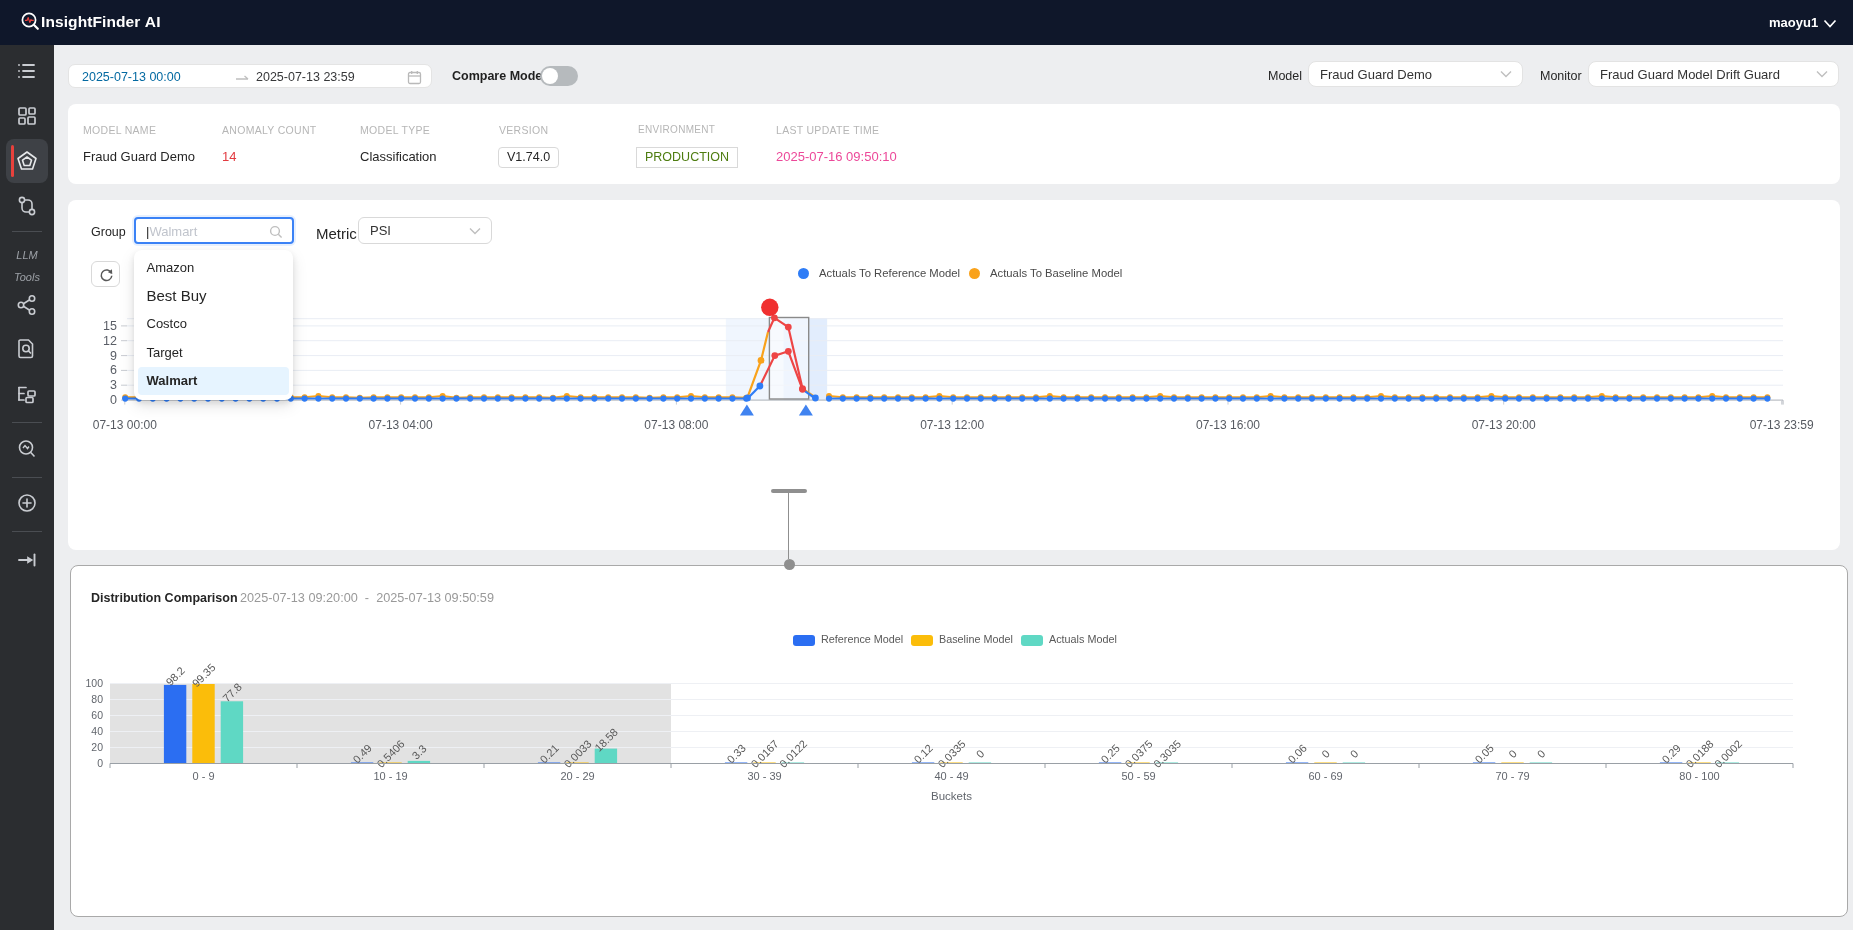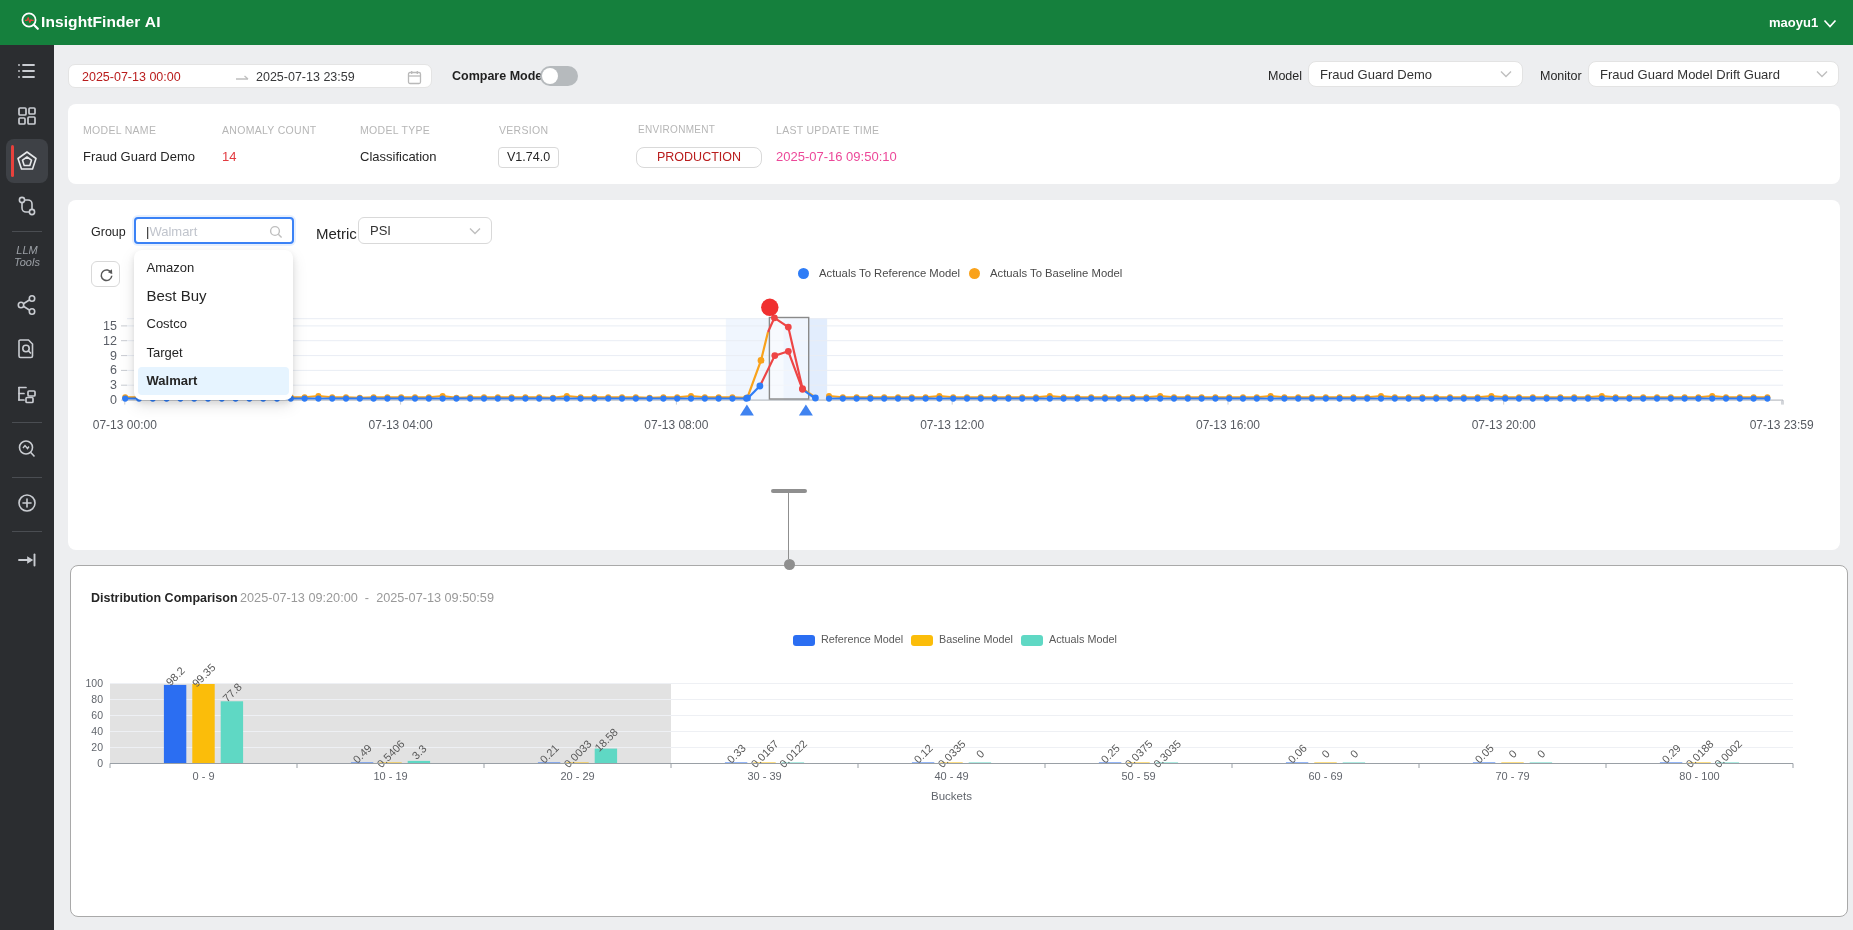--- a/index.html
+++ b/index.html
@@ -3,21 +3,21 @@
 <style>
 *{margin:0;padding:0;box-sizing:border-box;font-family:"Liberation Sans",sans-serif}
 body{width:1853px;height:930px;overflow:hidden;background:#edeef0;position:relative}
 .abs{position:absolute}
 .card{position:absolute;background:#fff;border-radius:8px}
 .sel{position:absolute;background:#fff;border:1px solid #e3e3e3;border-radius:8px;font-size:13px;color:#333;display:flex;align-items:center;padding:0 11px}
 .chev{position:absolute;right:10px;top:50%;transform:translateY(-50%)}
 </style></head>
 <body>
 
-<div class="abs" style="left:0;top:0;width:1853px;height:45px;background:#15803d">
+<div class="abs" style="left:0;top:0;width:1853px;height:45px;background:#0f172a">
   <svg class="abs" style="left:21px;top:12px" width="20" height="20" viewBox="0 0 20 20">
     <circle cx="8" cy="8" r="6.6" fill="none" stroke="#fff" stroke-width="1.7"></circle>
     <line x1="12.8" y1="12.8" x2="16.8" y2="16.8" stroke="#fff" stroke-width="2.2" stroke-linecap="round"></line>
     <path d="M4 8.4 h2 l1.2-2.8 1.6 4.8 1.2-2.8 0.6 0.8 h2.2" fill="none" stroke="#e8413c" stroke-width="1.2" stroke-linejoin="round"></path>
   </svg>
   <div class="abs" style="left:41px;top:13px;font-size:15.5px;font-weight:bold;color:#fff;letter-spacing:0.1px">InsightFinder&nbsp;AI</div>
   <div class="abs" style="left:1769px;top:15px;font-size:13px;font-weight:bold;color:#fff">maoyu1</div>
   <svg class="abs" style="left:1823px;top:19px" width="14" height="10" viewBox="0 0 14 10">
       <path d="M1.5 1.5 l5.5 6 5.5-6" fill="none" stroke="#fff" stroke-width="1.7"></path>
     </svg>
@@ -102,25 +102,25 @@
       <g stroke="#c9ccd1" stroke-width="1.9" stroke-linecap="round" fill="#c9ccd1">
         <line x1="6" y1="14" x2="17" y2="14"></line>
         <polygon points="14.2,10.2 20.2,14 14.2,17.8" stroke="none"></polygon>
         <line x1="21.5" y1="8.5" x2="21.5" y2="19.5"></line>
       </g>
     </svg>
   <div style="position:absolute;left:12px;top:186px;width:30px;height:1px;background:#4a4d52"></div>
     <div style="position:absolute;left:12px;top:377px;width:30px;height:1px;background:#4a4d52"></div>
     <div style="position:absolute;left:12px;top:432px;width:30px;height:1px;background:#4a4d52"></div>
     <div style="position:absolute;left:12px;top:486px;width:30px;height:1px;background:#4a4d52"></div>
-  <div class="abs" style="left:0;top:199px;width:54px;text-align:center;color:#9ca0a6;font-size:11px;font-style:italic;line-height:12px">LLM<br>Tools</div>
+  <div class="abs" style="left:0;top:199px;width:54px;text-align:center;color:#9ca0a6;font-size:11px;font-style:italic;line-height:22px">LLM<br>Tools</div>
 </div>
 
 <div class="abs" style="left:68px;top:64px;width:364px;height:24px;background:#fff;border:1px solid #e4e4e4;border-radius:7px">
-  <div class="abs" style="left:13px;top:4.5px;font-size:12.5px;color:#b91c1c">2025-07-13 00:00</div>
+  <div class="abs" style="left:13px;top:4.5px;font-size:12.5px;color:#0369a1">2025-07-13 00:00</div>
   <svg class="abs" style="left:166px;top:7px" width="16" height="10" viewBox="0 0 16 10">
       <path d="M1 7 h12 m-3.5 -3 l3.5 3" stroke="#bfbfbf" stroke-width="1.3" fill="none"></path>
     </svg>
   <div class="abs" style="left:187px;top:4.5px;font-size:12.5px;color:#37383a">2025-07-13 23:59</div>
   <svg class="abs" style="left:338px;top:4.5px" width="15" height="15" viewBox="0 0 15 15">
       <g fill="none" stroke="#b9b9b9" stroke-width="1.3">
         <rect x="1.5" y="2.5" width="12" height="11" rx="1.5"></rect>
         <line x1="1.5" y1="6" x2="13.5" y2="6"></line>
         <line x1="4.7" y1="1" x2="4.7" y2="4"></line>
         <line x1="10.3" y1="1" x2="10.3" y2="4"></line>
@@ -147,21 +147,21 @@
 <div class="card" style="left:68px;top:104px;width:1772px;height:80px">
   <div class="abs" style="left:15px;top:20px;font-size:10.5px;letter-spacing:0.3px;color:#b6b6b6">MODEL NAME</div>
   <div class="abs" style="left:15px;top:45px;font-size:13px;color:#262626">Fraud Guard Demo</div>
   <div class="abs" style="left:154px;top:20px;font-size:10.5px;letter-spacing:0.3px;color:#b6b6b6">ANOMALY COUNT</div>
   <div class="abs" style="left:154px;top:45px;font-size:13px;color:#e23b41">14</div>
   <div class="abs" style="left:292px;top:20px;font-size:10.5px;letter-spacing:0.3px;color:#b6b6b6">MODEL TYPE</div>
   <div class="abs" style="left:292px;top:45px;font-size:13px;color:#262626">Classification</div>
   <div class="abs" style="left:431px;top:20px;font-size:10.5px;letter-spacing:0.3px;color:#b6b6b6">VERSION</div>
   <div class="abs" style="left:430px;top:43px;height:21px;border:1px solid #d9d9d9;border-radius:4px;font-size:12.5px;color:#262626;padding:2px 8px 5px">V1.74.0</div>
   <div class="abs" style="left:570px;top:20px;font-size:10px;letter-spacing:0.3px;color:#b6b6b6">ENVIRONMENT</div>
-  <div class="abs" style="left:568px;top:43px;height:21px;border:1px solid #d9d9d9;border-radius:8px;font-size:12.5px;color:#b91c1c;padding:2px 20px 0">PRODUCTION</div>
+  <div class="abs" style="left:568px;top:43px;height:21px;border:1px solid #d9d9d9;border-radius:0;font-size:12.5px;color:#4d7c0f;padding:2px 8px 0">PRODUCTION</div>
   <div class="abs" style="left:708px;top:20px;font-size:10.5px;letter-spacing:0.3px;color:#b6b6b6">LAST UPDATE TIME</div>
   <div class="abs" style="left:708px;top:45px;font-size:13px;color:#ec4899">2025-07-16 09:50:10</div>
 </div>
 
 <div class="card" style="left:68px;top:200px;width:1772px;height:350px"></div>
 <div class="abs" style="left:91px;top:224.5px;font-size:12.5px;color:#262626">Group</div>
 <div class="abs" style="left:134px;top:217px;width:160px;height:27px;background:#fff;border:2px solid #3b82f6;border-radius:4px;box-shadow:0 0 0 2px rgba(59,130,246,0.12)">
   <div class="abs" style="left:10px;top:4.5px;font-size:13px;color:#262626">|<span style="color:#c0c4cc">Walmart</span></div>
   <svg class="abs" style="right:9px;top:6px" width="14" height="14" viewBox="0 0 14 14">
       <circle cx="6" cy="6" r="4.4" fill="none" stroke="#bfbfbf" stroke-width="1.4"></circle>

